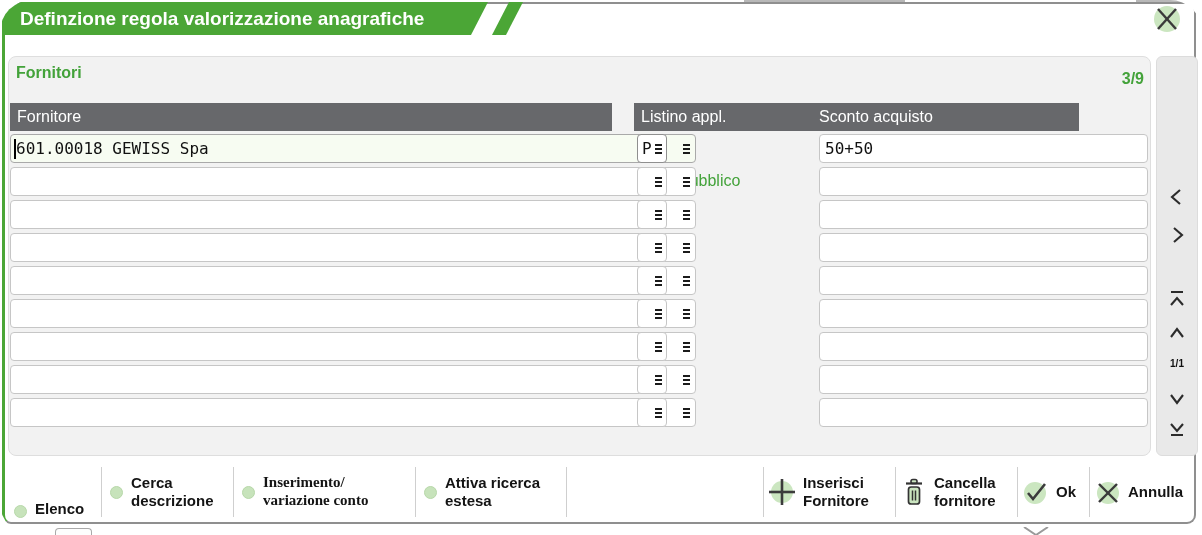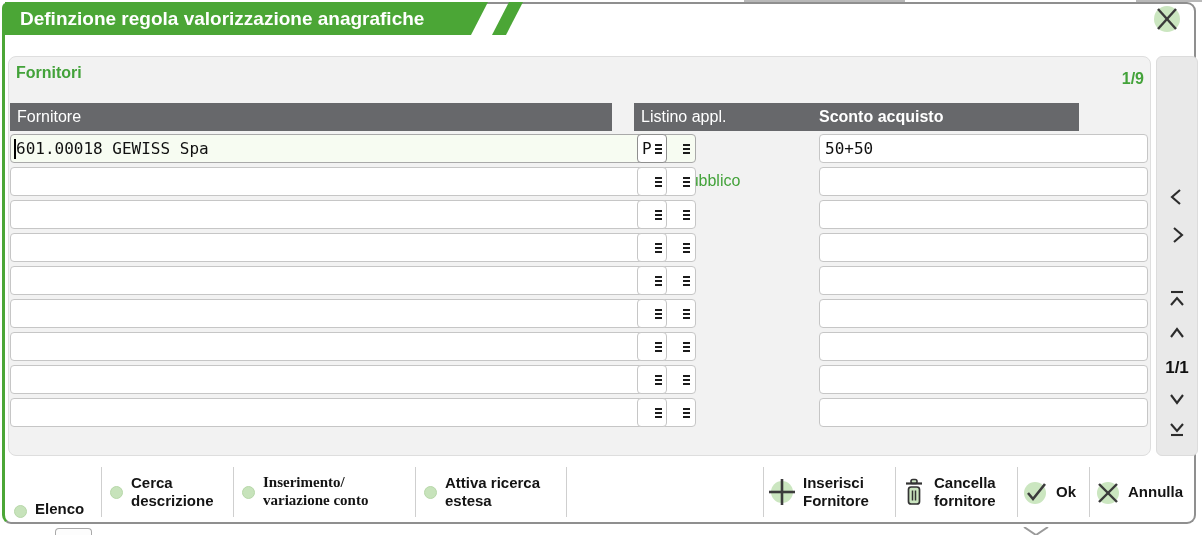--- a/index.html
+++ b/index.html
@@ -1,17 +1,17 @@
 <!DOCTYPE html>
 <html style="--green: #4ba636; --light_green: #cbe6c0; --text_green: #43a23a; --header_bg: #67686b; --panel_bg: #f2f2f2; --nav_bg: #e9e9e9; --border_gray: #8f8f8f;"><head>
 <meta charset="utf-8">
 <style>
   html,body{margin:0;padding:0;background:#fff;}
   body{font-family:"Liberation Sans",sans-serif;}
-  #stage{position:relative;width:1202px;height:535px;overflow:hidden;background:#fff;}
+  #stage{position:relative;width:1202px;height:535px;overflow:hidden;background:#fff;border-radius:32px;}
 
   
   .window-frame{position:absolute;left:2px;top:2px;width:1194px;height:522px;box-sizing:border-box;
     background:#fff;border:2px solid var(--border_gray);border-left:3px solid var(--green);
     border-radius:6px 9px 9px 9px;}
 
   
   .title-tab{position:absolute;left:5px;top:2px;width:483px;height:33px;background:var(--green);
     clip-path:polygon(0 0,100% 0,calc(100% - 17px) 100%,0 100%);}
   .title-text{padding-left:15px;line-height:33px;font-size:19px;font-weight:bold;color:#fff;white-space:nowrap;}
@@ -23,21 +23,21 @@
   .panel{position:absolute;left:8px;top:56px;width:1143px;height:400px;box-sizing:border-box;
     background:var(--panel_bg);border:1px solid #dedede;border-radius:8px;}
   .section-title{position:absolute;left:16px;top:64px;font-size:16px;font-weight:bold;color:var(--text_green);}
   .counter{position:absolute;left:1086px;top:70px;width:58px;text-align:right;font-size:16px;font-weight:600;color:var(--text_green);}
 
   
   .hdr{position:absolute;top:103px;height:28px;box-sizing:border-box;background:var(--header_bg);
     color:#fff;font-size:16px;line-height:28px;padding-left:7px;white-space:nowrap;overflow:hidden;}
   .hdr-forn{left:10px;width:602px;}
   .hdr-list{left:634px;width:196px;}
-  .hdr-sconto{left:812px;width:267px;font-weight:bold;}
+  .hdr-sconto{left:812px;width:267px;}
 
   
   .trow{position:absolute;left:0;width:1202px;height:29px;}
   .fld{position:absolute;height:29px;box-sizing:border-box;background:#fff;border:1px solid #c6c6c6;
     border-radius:4px;font-family:"DejaVu Sans Mono",monospace;font-size:16px;color:#111;}
   .f-forn{left:10px;width:686px;}
   .f-code{left:637px;width:30px;}
   .f-sconto{left:819px;width:329px;}
   .fld.active{background:#f7fcf2;border-color:#a9a9a9;}
   .fld.active-code{border-color:#8f8f8f;}
@@ -48,21 +48,21 @@
   .f-code .micon{right:4px;}
   .caret{position:absolute;left:3px;top:4px;width:2px;height:20px;background:#000;}
   .desc{position:absolute;left:677px;width:132px;height:29px;line-height:29px;padding-left:2px;
     font-size:16px;color:var(--text_green);white-space:nowrap;margin-top:32px;}
 
   
   .nav-panel{position:absolute;left:1156px;top:56px;width:42px;height:400px;box-sizing:border-box;
     background:var(--nav_bg);border:1px solid #dcdcdc;border-radius:6px;}
   .nav-btn{position:absolute;left:1166px;width:22px;height:22px;cursor:pointer;}
   .pager-label{position:absolute;left:1156px;top:358px;width:42px;text-align:center;
-    font-size:17px;font-weight:bold;color:#101010;}
+    font-size:10px;font-weight:bold;color:#101010;}
 
   
   .tb-btn{position:absolute;top:466px;height:52px;display:flex;align-items:center;cursor:pointer;}
   .tb-label{font-size:15px;line-height:1.18;font-weight:bold;color:#141414;white-space:pre-line;}
   .dot{width:11px;height:11px;border-radius:50%;background:#c7e3bb;border:1px solid #b7d8a9;
     margin:0 8px 0 6px;flex:0 0 auto;}
   .tb-icon{margin:0 5px 0 0;flex:0 0 auto;}
   .tdiv{position:absolute;top:467px;height:50px;width:1px;background:#cfcfcf;}
 
   
@@ -94,21 +94,21 @@
   <div class="close-btn">
     <svg width="34" height="30">
       <circle cx="17" cy="15" r="13" fill="#cbe6c0"></circle>
       <line x1="8" y1="5" x2="26" y2="25" stroke="#3a3a3a" stroke-width="2.4"></line>
       <line x1="26" y1="5" x2="8" y2="25" stroke="#3a3a3a" stroke-width="2.4"></line>
     </svg>
   </div>
 
   <div class="panel"></div>
   <div class="section-title">Fornitori</div>
-  <div class="counter">1/9</div>
+  <div class="counter">3/9</div>
 
   <div class="hdr hdr-forn">Fornitore</div>
   <div class="hdr hdr-list">Listino appl.</div>
   <div class="hdr hdr-sconto">Sconto acquisto</div>
 
   <div id="rows">
       <div class="trow" style="top: 134px;">
         <div class="fld f-forn active">
           <div class="caret"></div>
           <div class="fval">601.00018 GEWISS Spa</div>

